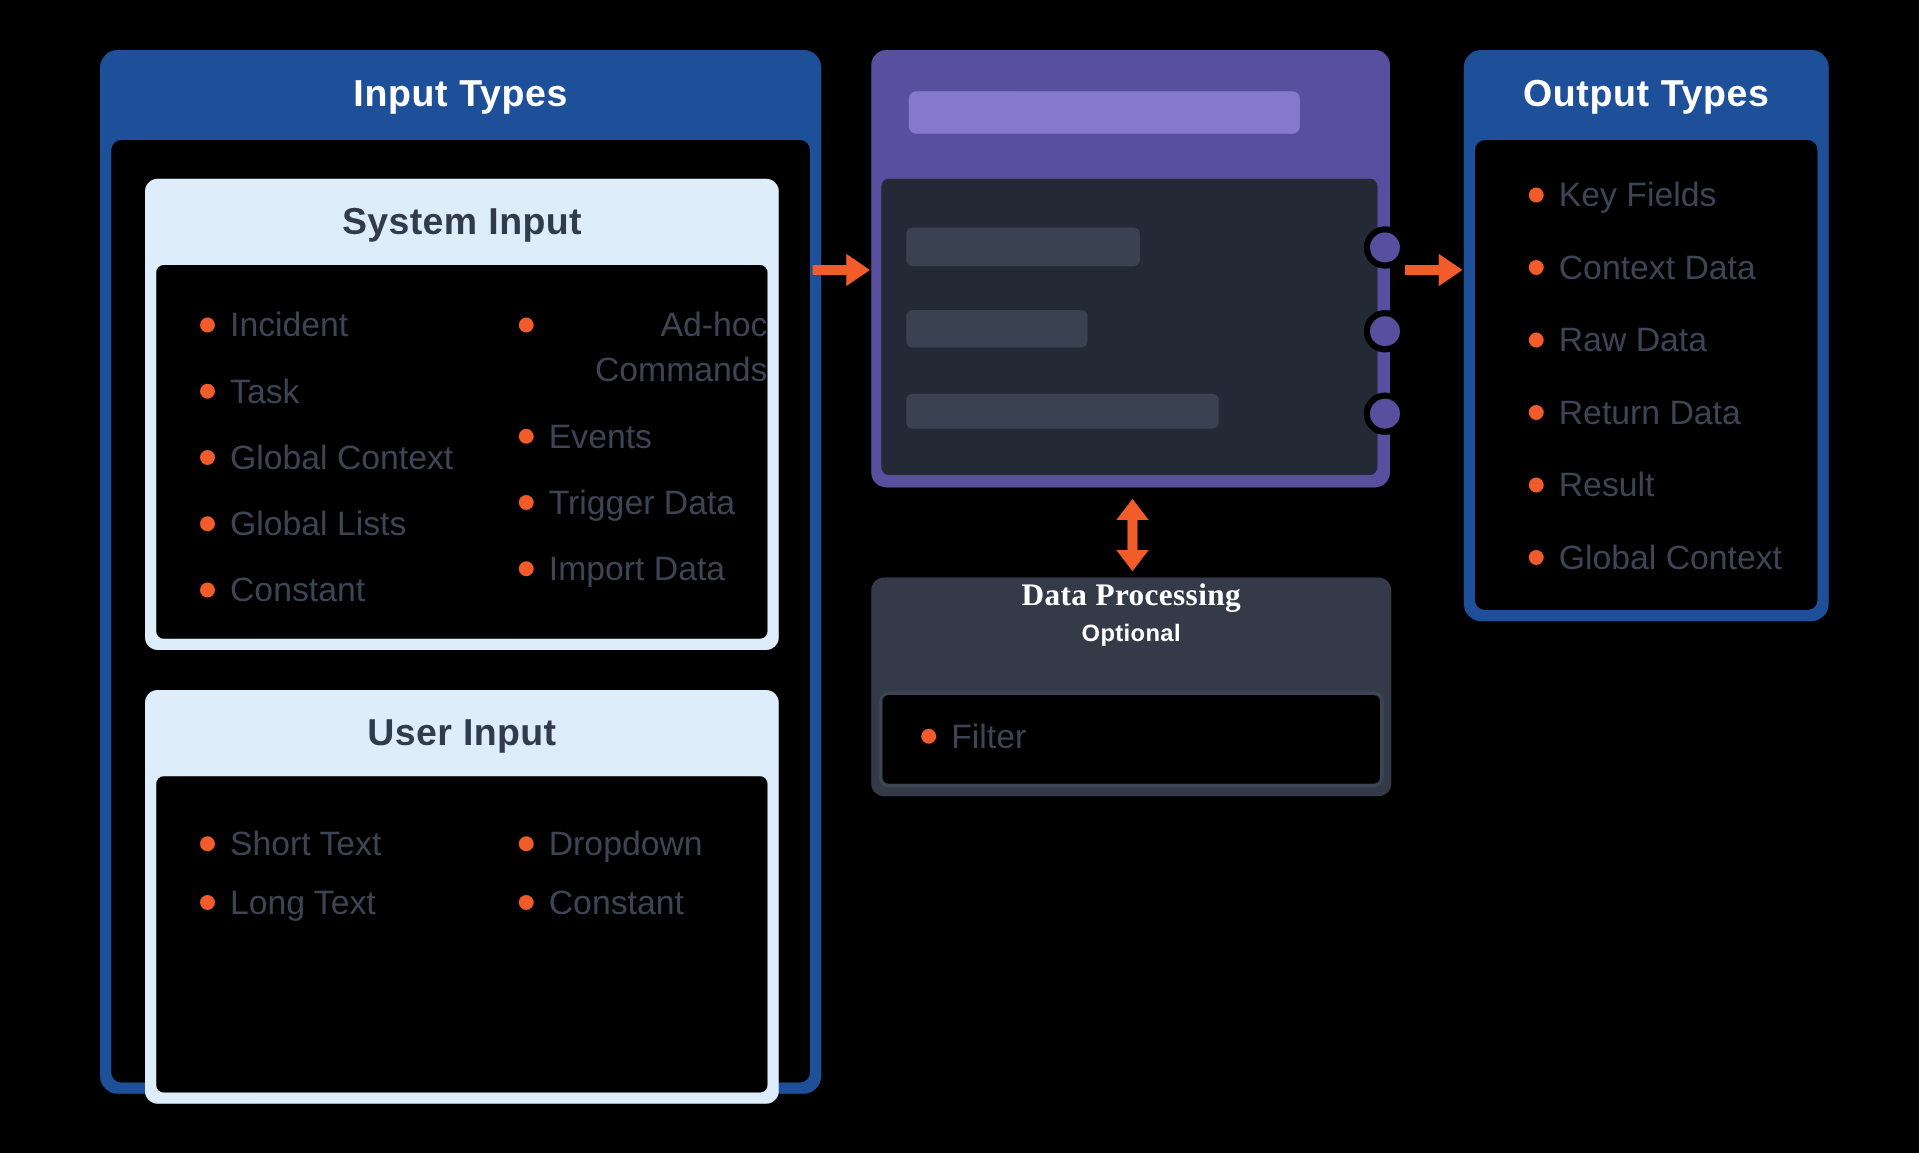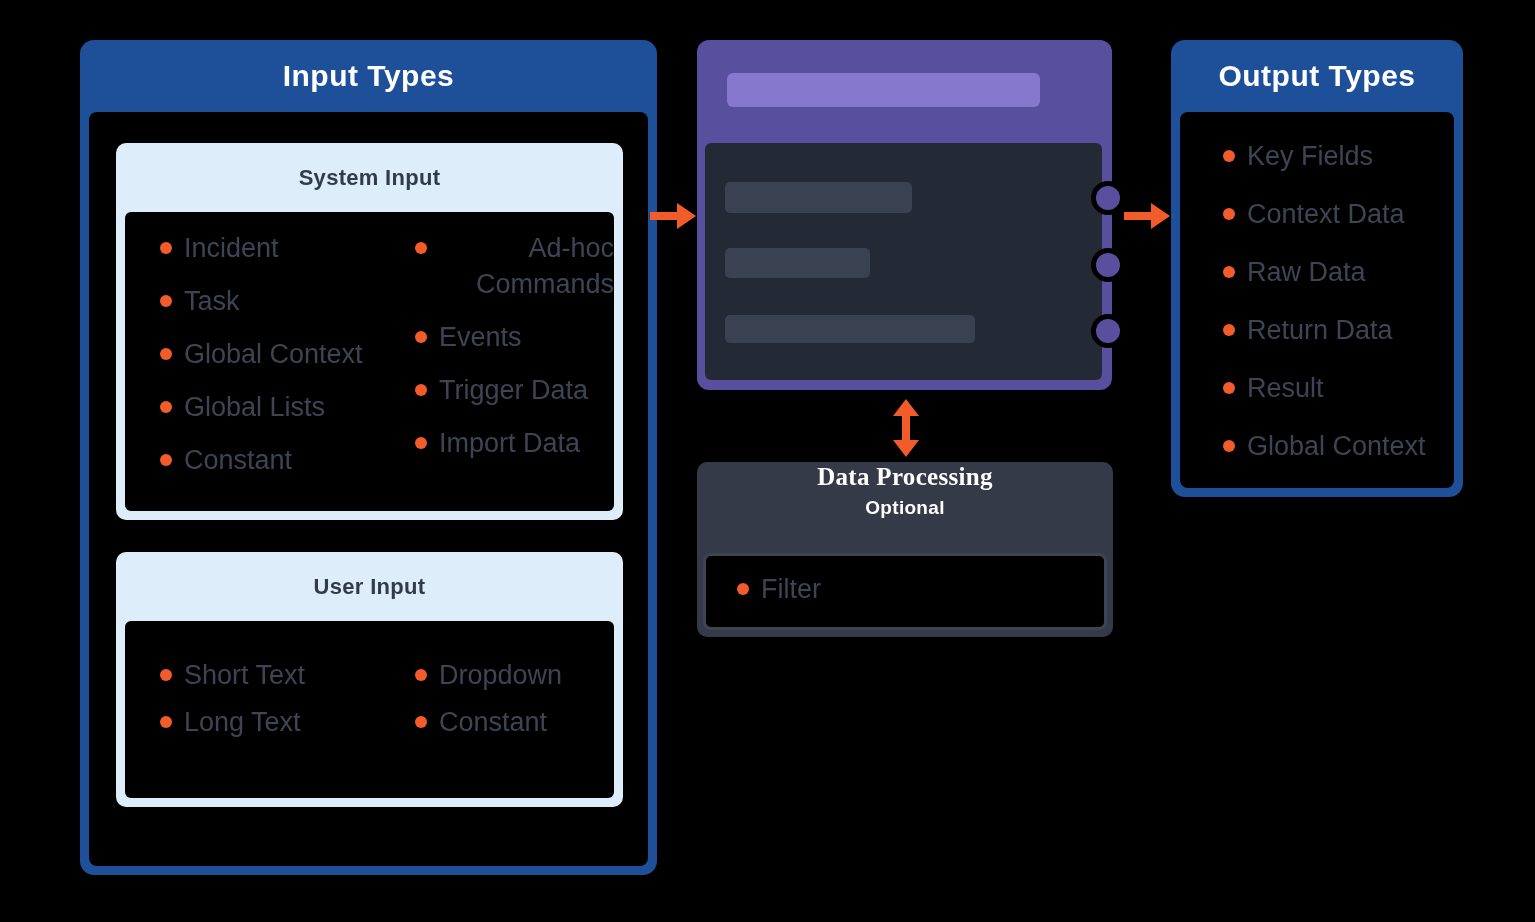--- a/index.html
+++ b/index.html
@@ -23,34 +23,34 @@
     color:var(--white);font-size:30px;font-weight:bold;letter-spacing:.5px;
   }
   .panel-body{
     position:absolute;left:9px;right:9px;top:72px;bottom:9px;
     background:var(--background);border-radius:8px;
   }
   
   .card{background:var(--light_blue);border-radius:10px;position:absolute;}
   .card-title{
     height:69px;display:flex;align-items:center;justify-content:center;
-    color:var(--card_title);font-size:22px;font-weight:bold;letter-spacing:.3px;
+    color:var(--card_title);font-size:30px;font-weight:bold;letter-spacing:.3px;
   }
   .card-body{
     position:absolute;left:9px;right:9px;top:69px;bottom:9px;
     background:var(--background);border-radius:6px;display:flex;
   }
   
   ul.blist{list-style:none;display:flex;flex-direction:column;gap:17px;}
   li.item{display:flex;gap:12px;font-size:27px;line-height:36px;color:var(--list_text);}
   .dot{width:12px;height:12px;border-radius:50%;background:var(--orange);margin-top:12px;flex-shrink:0;}
   
   .col-left{width:290px;padding-left:35px;}
   .col-right{flex:1;}
-  #system-input .blist{padding-top:18px;}
+  #system-input .blist{padding-top:30px;}
   #user-input .blist{padding-top:36px;gap:11px;}
   
   #automation-node{left:697px;top:40px;width:415px;height:350px;background:var(--purple);border-radius:12px;}
   #node-title-bar{left:30px;top:33px;width:313px;height:34px;background:var(--light_purple);border-radius:6px;}
   #node-panel{left:8px;top:103px;width:397px;height:237px;background:var(--panel_dark);border-radius:6px;}
   .ph-bar{background:var(--bar_gray);border-radius:5px;position:absolute;left:20px;}
   .port{
     position:absolute;left:394px;width:34px;height:34px;border-radius:50%;
     background:var(--purple);border:5px solid var(--background);
   }
@@ -59,21 +59,21 @@
   .dp-title{margin-top:1px;text-align:center;color:var(--white);font-size:25px;font-weight:bold;letter-spacing:.3px;font-family:Liberation Serif, serif;}
   .dp-sub{margin-top:6px;text-align:center;color:var(--white);font-size:19px;font-weight:bold;letter-spacing:.3px;}
   #dp-body{
     position:absolute;left:6px;right:6px;top:91px;bottom:7px;
     background:var(--background);border:3px solid var(--inner_border);border-radius:8px;
   }
   #dp-body .blist{padding:15px 0 0 31px;}
   
   #input-types{left:80px;top:40px;width:577px;height:835px;text-align:right;}
   #system-input{left:27px;top:31px;width:507px;height:377px;}
-  #user-input{left:27px;top:440px;width:507px;height:255px;}
+  #user-input{left:27px;top:440px;width:507px;height:331px;}
   #output-types{left:1171px;top:40px;width:292px;height:457px;}
   #output-types .blist{padding:26px 0 0 43px;gap:21px;}
   #output-types li.item{line-height:37px;}
   
   .arrow{color:var(--orange);}
   #arrow-in{left:650px;top:202px;}
   #arrow-out{left:1124px;top:202px;}
   #arrow-updown{left:891px;top:399px;}
 </style>
 </head>

